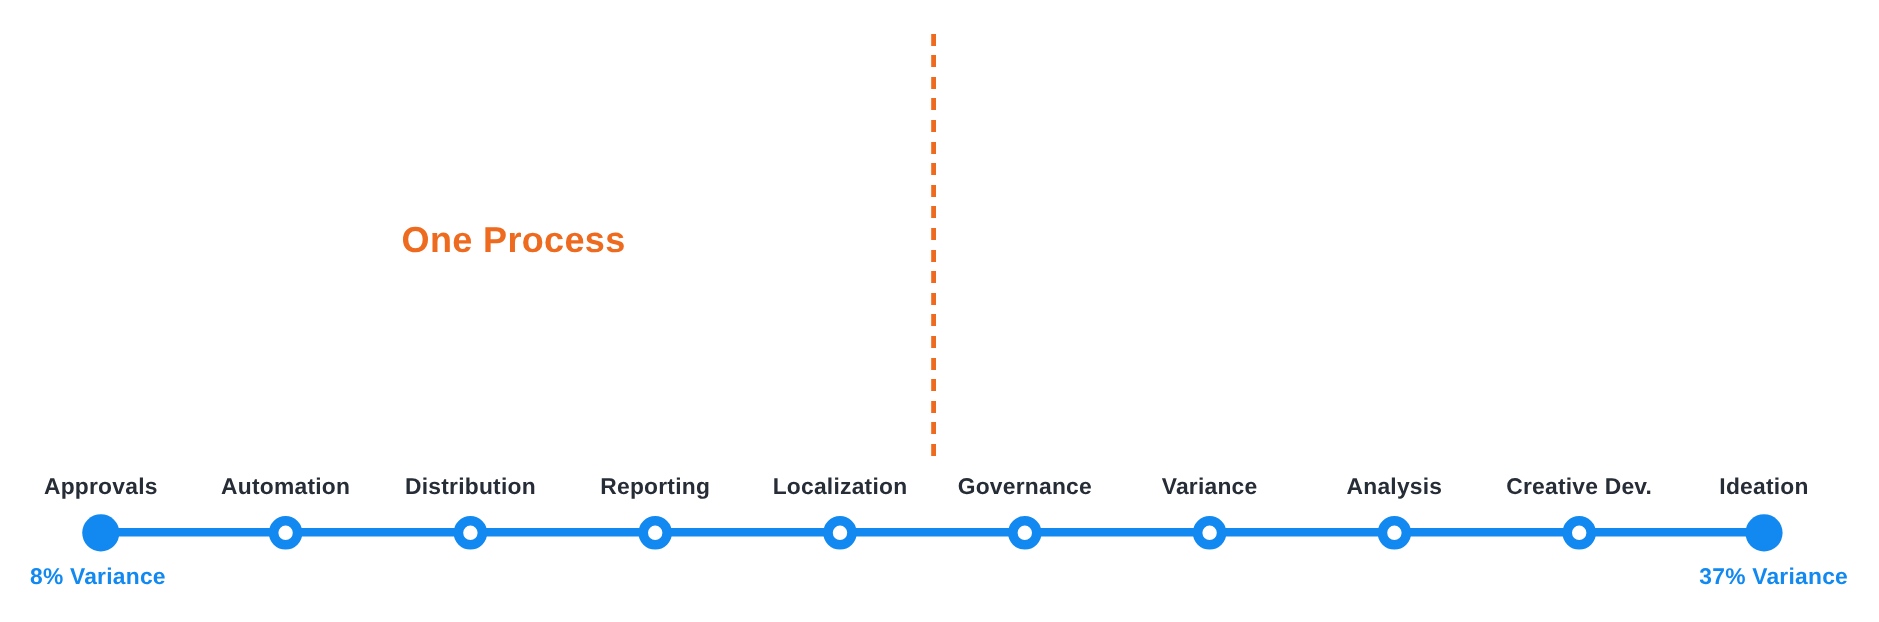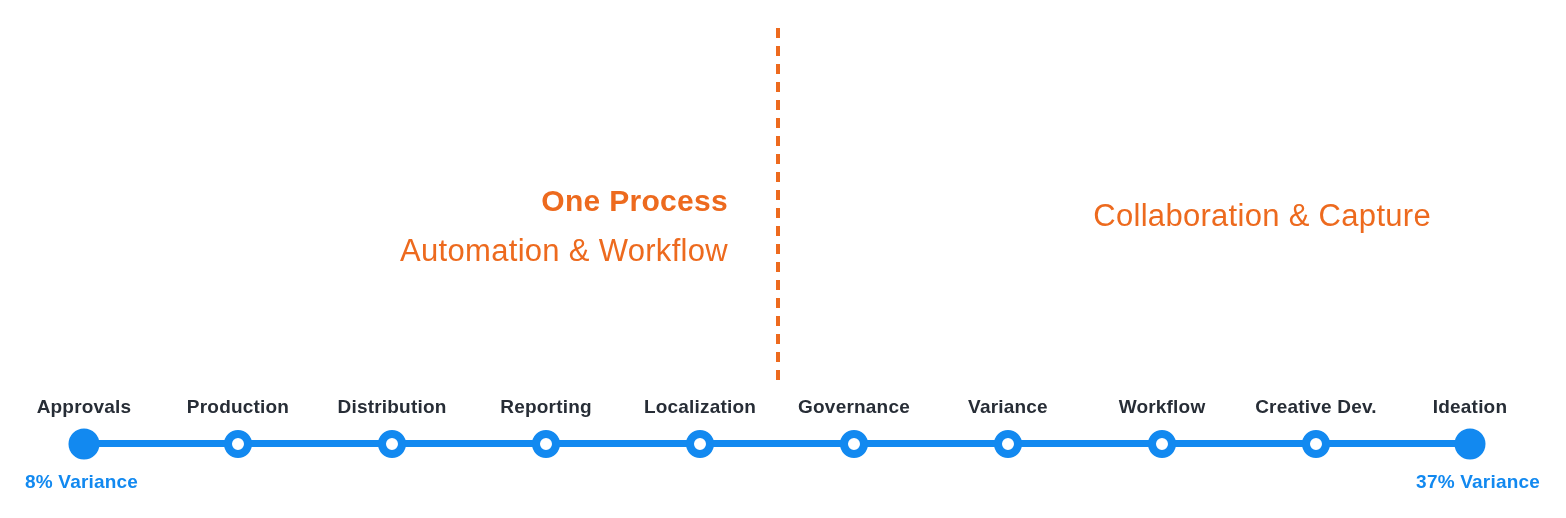--- a/index.html
+++ b/index.html
@@ -23,21 +23,21 @@
     width: 4px;
     height: 357px;
     background: repeating-linear-gradient(
       to bottom,
       var(--orange) 0px, var(--orange) 10px,
       transparent 10px, transparent 18px
     );
   }
 
   
-  .section-heading { position: absolute; top: 184px; width: 600px; text-align: right; }
+  .section-heading { position: absolute; top: 184px; width: 600px; text-align: center; }
   .heading-left  { left: 128px; }
   .heading-right { left: 831px; }
   .section-title {
     font-size: 30px;
     font-weight: 700;
     color: var(--orange);
     line-height: 1.15;
     letter-spacing: 0.3px;
   }
   .section-subtitle {
@@ -98,35 +98,33 @@
 </style>
 </head>
 <body>
 
 <div class="canvas" style="--orange: #ED6A1E; --blue: #1289F0; --dark: #272D36;">
 
   <div class="divider"></div>
 
   <div class="section-heading heading-left">
     <div class="section-title">One Process</div>
-    <div class="section-subtitle">Automation &amp; Workflow</div>
   </div>
 
   <div class="section-heading heading-right">
-    <div class="section-subtitle">Collaboration &amp; Capture</div>
   </div>
 
   <div class="track"></div>
   <div class="milestones">
       <div class="milestone" style="left: 84px;">
         <div class="m-label">Approvals</div>
         <div class="m-dot filled"></div>
       </div>
       <div class="milestone" style="left: 238px;">
-        <div class="m-label">Production</div>
+        <div class="m-label">Automation</div>
         <div class="m-dot hollow"></div>
       </div>
       <div class="milestone" style="left: 392px;">
         <div class="m-label">Distribution</div>
         <div class="m-dot hollow"></div>
       </div>
       <div class="milestone" style="left: 546px;">
         <div class="m-label">Reporting</div>
         <div class="m-dot hollow"></div>
       </div>
@@ -136,21 +134,21 @@
       </div>
       <div class="milestone" style="left: 854px;">
         <div class="m-label">Governance</div>
         <div class="m-dot hollow"></div>
       </div>
       <div class="milestone" style="left: 1008px;">
         <div class="m-label">Variance</div>
         <div class="m-dot hollow"></div>
       </div>
       <div class="milestone" style="left: 1162px;">
-        <div class="m-label">Workflow</div>
+        <div class="m-label">Analysis</div>
         <div class="m-dot hollow"></div>
       </div>
       <div class="milestone" style="left: 1316px;">
         <div class="m-label">Creative Dev.</div>
         <div class="m-dot hollow"></div>
       </div>
       <div class="milestone" style="left: 1470px;">
         <div class="m-label">Ideation</div>
         <div class="m-dot filled"></div>
       </div>

